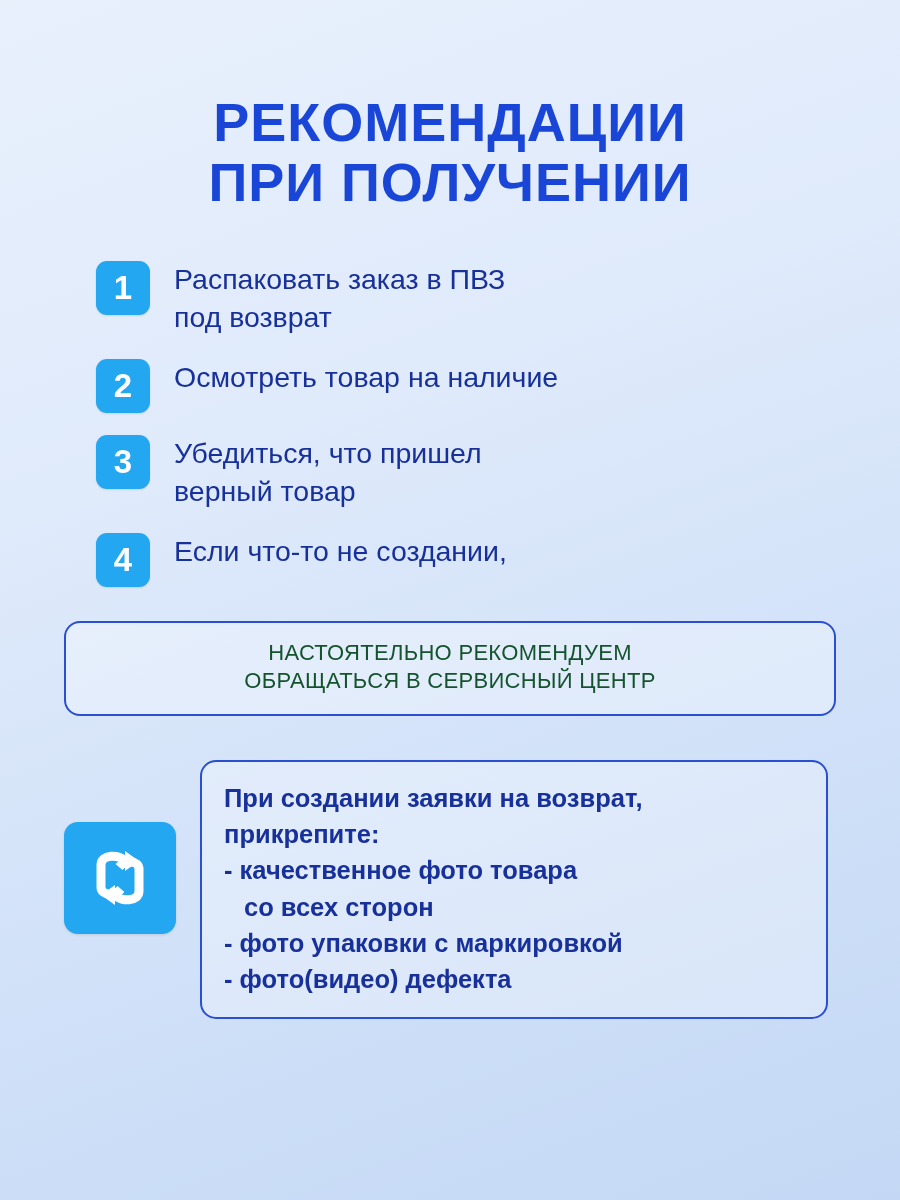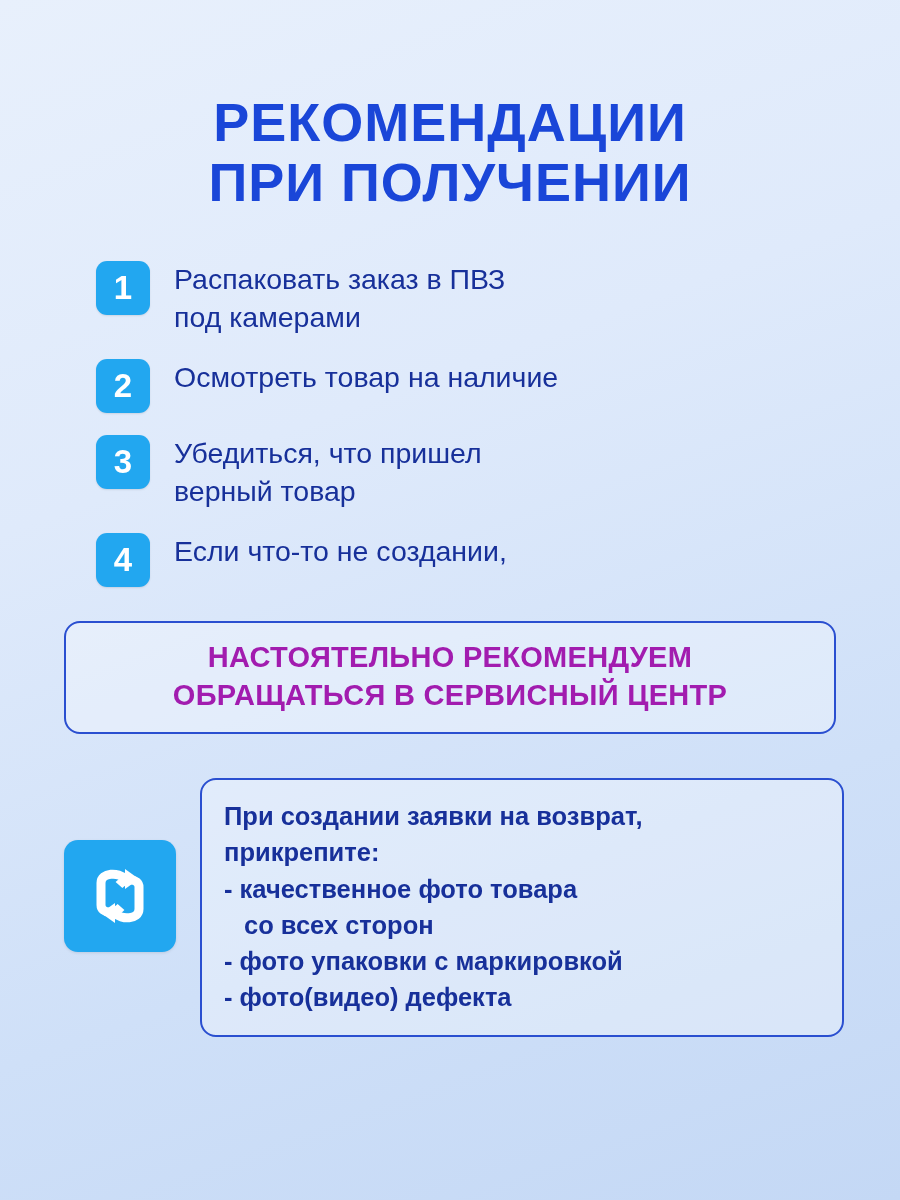--- a/index.html
+++ b/index.html
@@ -77,24 +77,24 @@
   }
 
   
   .banner {
     margin: 34px 24px 0 24px;
     border: 2px solid #2a4fd0;
     border-radius: 16px;
     background: rgba(255,255,255,0.30);
     padding: 16px 10px 18px 10px;
     text-align: center;
-    font-size: 29px;
-    font-weight: bold;
+    font-size: 22px;
+    font-weight: normal;
     line-height: 1.3;
-    color: #a21caf;
+    color: #14532d;
     letter-spacing: 0.3px;
   }
   .banner .l {
     display: block;
     white-space: nowrap;
   }
 
   
   .return-block {
     margin-top: 44px;
@@ -112,21 +112,21 @@
     display: flex;
     align-items: center;
     justify-content: center;
     box-shadow: 0 1px 3px rgba(0,0,0,0.10);
   }
   .return-card {
     margin-left: 24px;
     border: 2px solid #2a4fd0;
     border-radius: 16px;
     background: rgba(255,255,255,0.30);
-    padding: 18px 38px 20px 22px;
+    padding: 18px 22px 20px 22px;
     flex: 1 1 auto;
     max-width: 580px;
   }
   .return-card .rt {
     display: block;
     font-size: 25.5px;
     font-weight: bold;
     line-height: 1.42;
     color: #17309a;
     white-space: nowrap;
@@ -144,21 +144,21 @@
     <span class="line">РЕКОМЕНДАЦИИ</span>
     <span class="line">ПРИ ПОЛУЧЕНИИ</span>
   </h1>
 
   <div class="steps">
 
     <div class="step">
       <div class="step-badge">1</div>
       <div class="step-text">
         <span class="l">Распаковать заказ в ПВЗ</span>
-        <span class="l">под камерами</span>
+        <span class="l">под возврат</span>
       </div>
     </div>
 
     <div class="step">
       <div class="step-badge">2</div>
       <div class="step-text">
         <span class="l">Осмотреть товар на наличие</span>
       </div>
     </div>
 

